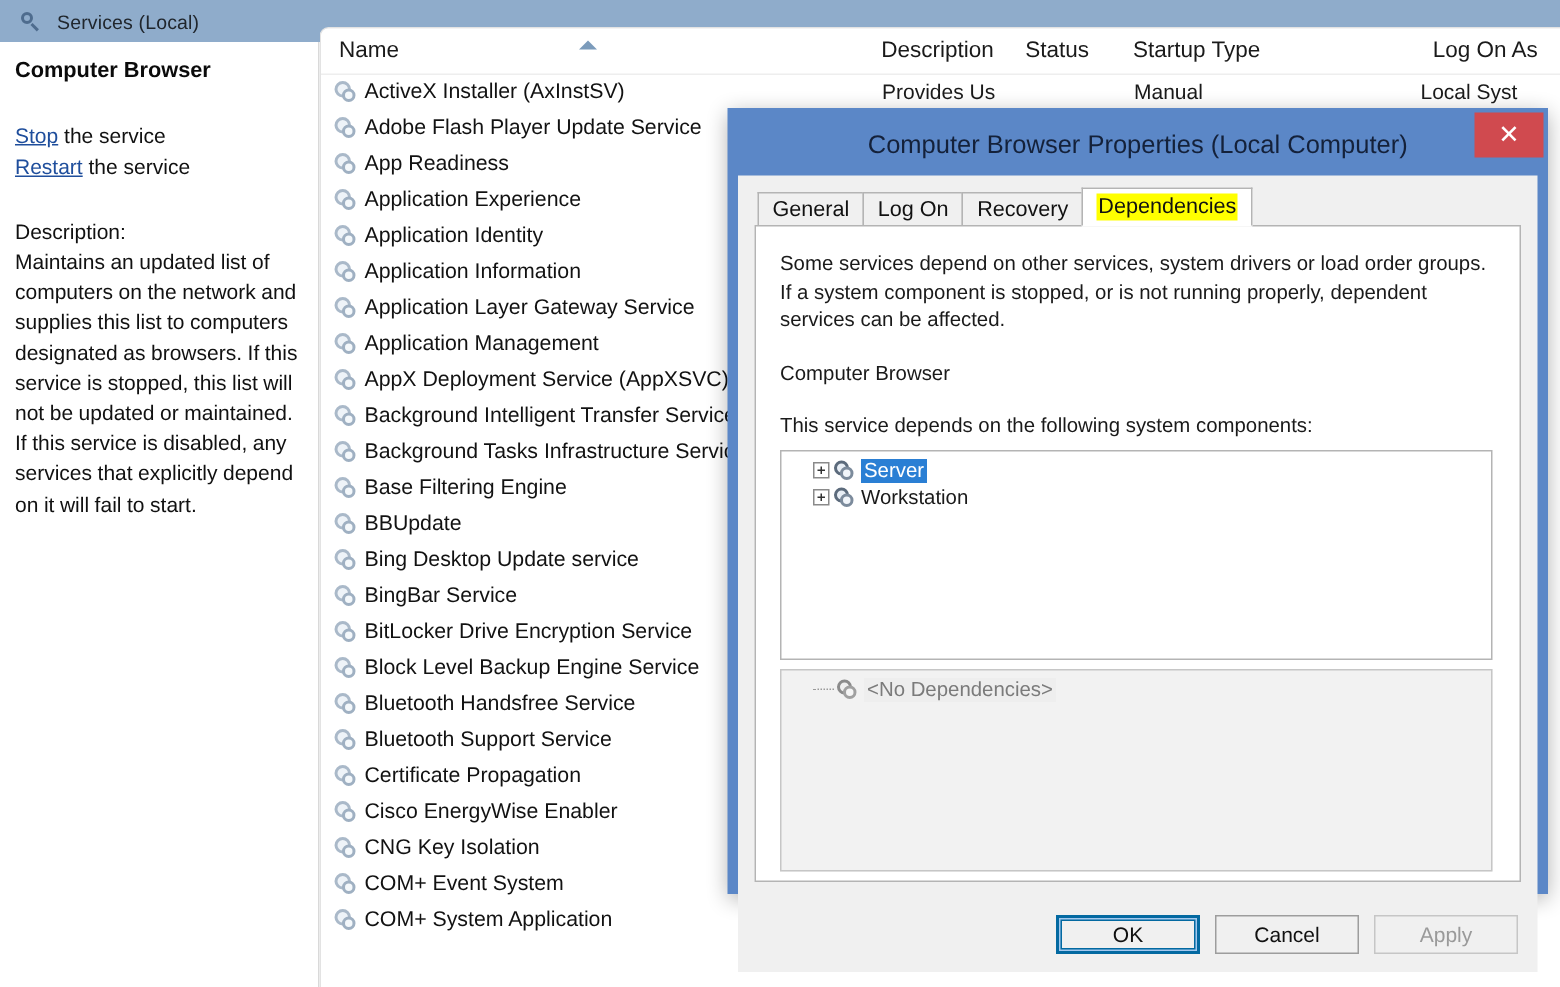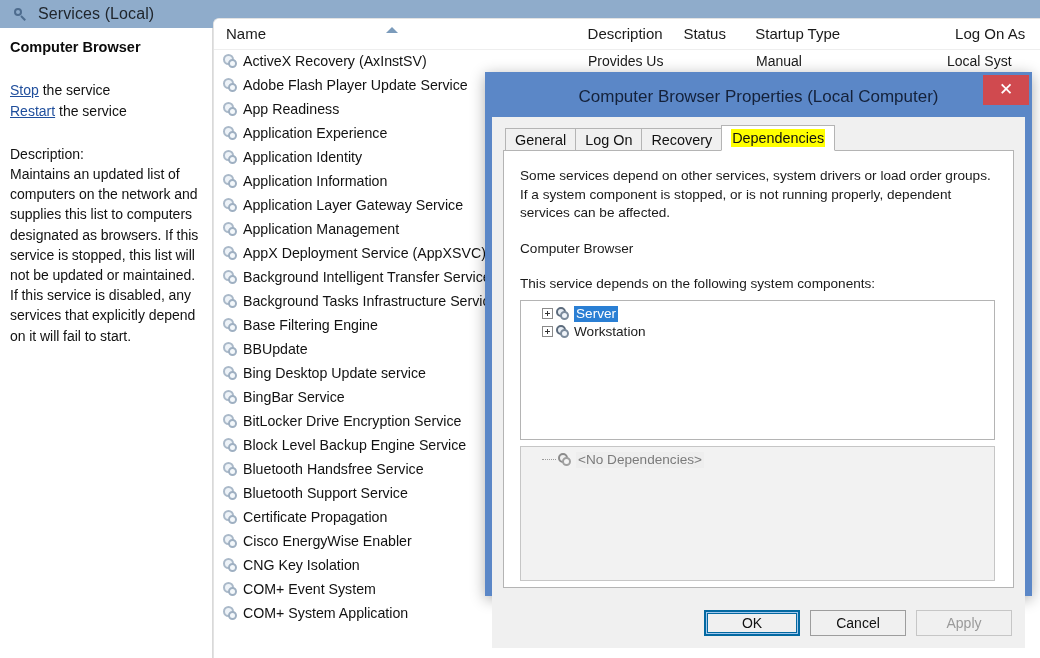--- a/index.html
+++ b/index.html
@@ -56,21 +56,21 @@
   }
   #console-icon .handle {
     position: absolute;
     left: 9px; top: 9px;
     width: 6px; height: 2px;
     background: #4e6c8e;
     transform: rotate(45deg);
     transform-origin: left center;
   }
   #console-title {
-    font-size: 16px;
+    font-size: 13px;
     color: #20262d;
     white-space: nowrap;
     letter-spacing: 0.1px;
     text-align: center;
   }
 
   
   #detail-pane {
     position: absolute;
     left: 0; top: 28px;
@@ -504,21 +504,21 @@
       <span id="ghost-startup">Manual</span>
       <span id="ghost-logon">Local Syst</span>
     </div>
 
     <div id="service-rows">
         <div class="service-row">
           <span class="svc-icon">
             <span class="g1"></span>
             <span class="g2"></span>
           </span>
-          <span class="svc-label">ActiveX Recovery (AxInstSV)</span>
+          <span class="svc-label">ActiveX Installer (AxInstSV)</span>
         </div>
         <div class="service-row">
           <span class="svc-icon">
             <span class="g1"></span>
             <span class="g2"></span>
           </span>
           <span class="svc-label">Adobe Flash Player Update Service</span>
         </div>
         <div class="service-row">
           <span class="svc-icon">

